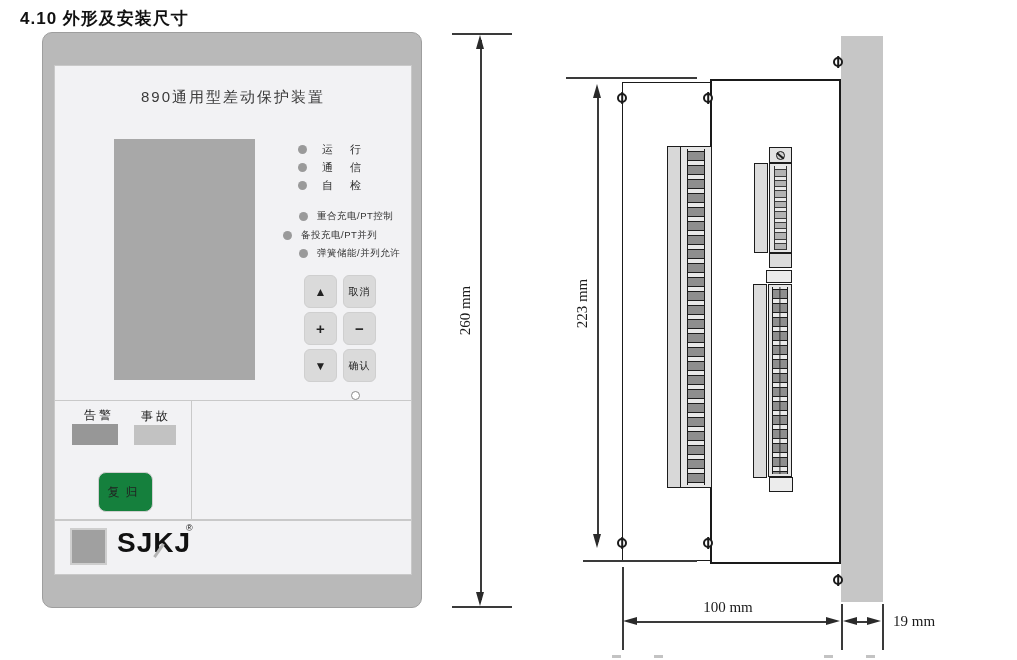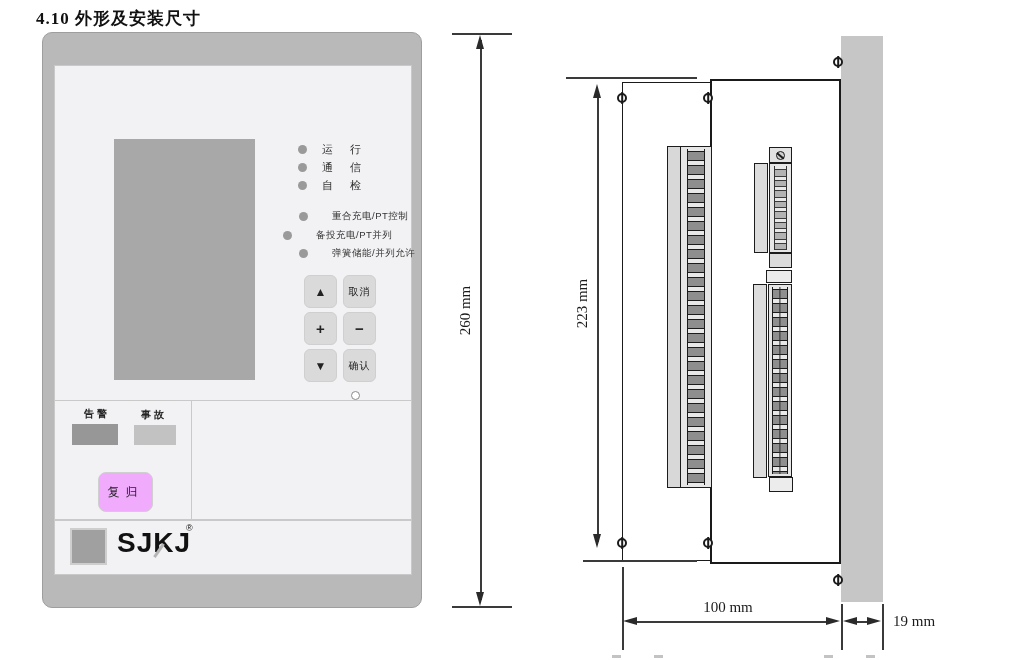--- a/index.html
+++ b/index.html
@@ -1,54 +1,54 @@
 <!DOCTYPE html>
 <html><head>
 <meta charset="utf-8">
 <style>
   html,body{margin:0;padding:0;background:#fff;}
   #canvas{position:relative;width:1017px;height:660px;background:#ffffff;overflow:hidden;
           font-family:"Liberation Sans","DejaVu Sans",sans-serif;color:#1a1a1a;}
   .abs{position:absolute;}
 
   
-  .section-title{left:36px;top:7px;font-size:17px;font-weight:bold;letter-spacing:1px;color:#111;font-family:Liberation Serif, serif;}
+  .section-title{left:20px;top:7px;font-size:17px;font-weight:bold;letter-spacing:1px;color:#111;}
   .caption{left:184px;top:630px;font-size:21px;letter-spacing:7px;color:#222;
            font-family:"Liberation Serif","DejaVu Serif",serif;}
 
   
   .frame{left:42px;top:32px;width:378px;height:574px;background:#b9b9b9;
          border:1px solid #9e9e9e;border-radius:10px;}
   .panel{position:absolute;background:#f2f2f4;border:1px solid #c9c9c9;}
   .panel-top{left:11px;top:32px;width:356px;height:334px;}
   .box-bl{left:11px;top:367px;width:136px;height:118px;}
   .box-br{left:148px;top:367px;width:219px;height:118px;}
   .logo-strip{left:11px;top:487px;width:356px;height:53px;}
 
   .device-title{position:absolute;left:0;top:22px;width:100%;text-align:center;
                 font-size:15px;letter-spacing:2px;color:#3a3a3a;}
   .lcd{position:absolute;left:59px;top:73px;width:141px;height:241px;background:#a8a8a8;}
 
   .led-row{position:absolute;display:flex;align-items:center;}
   .led{width:9px;height:9px;border-radius:50%;background:#9a9a9a;flex:0 0 auto;}
   .led-label-lg{margin-left:15px;font-size:11px;letter-spacing:7px;color:#333;white-space:nowrap;}
-  .led-label-sm{margin-left:24px;font-size:9.5px;letter-spacing:0.5px;color:#333;white-space:nowrap;}
+  .led-label-sm{margin-left:9px;font-size:9.5px;letter-spacing:0.5px;color:#333;white-space:nowrap;}
 
   .key{position:absolute;width:31px;height:31px;background:#dadada;border:1px solid #cfcfcf;
        border-radius:6px;display:flex;align-items:center;justify-content:center;color:#222;}
   .key.glyph{font-size:12px;}
   .key.sign{font-size:15px;font-weight:bold;}
   .key.word{font-size:10px;letter-spacing:1px;}
 
   .screw-dot{position:absolute;left:308px;top:358px;width:7px;height:7px;border-radius:50%;
              background:#fff;border:1.5px solid #8a8a8a;}
 
-  .lamp-label{position:absolute;font-size:10px;font-weight:bold;letter-spacing:3px;color:#222;}
+  .lamp-label{position:absolute;font-size:12px;font-weight:normal;letter-spacing:3px;color:#222;}
   .lamp{position:absolute;}
-  .reset-btn{position:absolute;left:43px;top:71px;width:53px;height:38px;background:#f0abfc;
+  .reset-btn{position:absolute;left:43px;top:71px;width:53px;height:38px;background:#15803d;
              border:1px solid #cfcfcf;border-radius:8px;display:flex;align-items:center;
              justify-content:center;font-size:12px;letter-spacing:6px;color:#222;}
 
   .logo-square{position:absolute;left:15px;top:7px;width:33px;height:33px;background:#a0a0a0;
                border:2px solid #cecece;}
   .logo-text{position:absolute;left:62px;top:6px;font-size:28px;font-weight:800;
              letter-spacing:1px;color:#111;font-family:"Liberation Sans",sans-serif;}
   .logo-reg{position:absolute;left:131px;top:2px;font-size:9px;color:#111;}
   .logo-accent{position:absolute;left:96px;top:28px;width:16px;height:3px;background:#b5b5b5;
                transform:rotate(-55deg);}
@@ -108,20 +108,21 @@
 </head>
 <body>
 
 <div id="canvas">
 
   <div class="abs section-title">4.10 外形及安装尺寸</div>
 
   <div class="abs frame">
 
     <div class="panel panel-top">
+      <div class="device-title">890通用型差动保护装置</div>
       <div class="lcd"></div>
 
       <div class="led-row" style="left:243px;top:76px;">
         <span class="led"></span>
         <span class="led-label-lg">运 行</span>
       </div>
       <div class="led-row" style="left:243px;top:94px;">
         <span class="led"></span>
         <span class="led-label-lg">通 信</span>
       </div>

